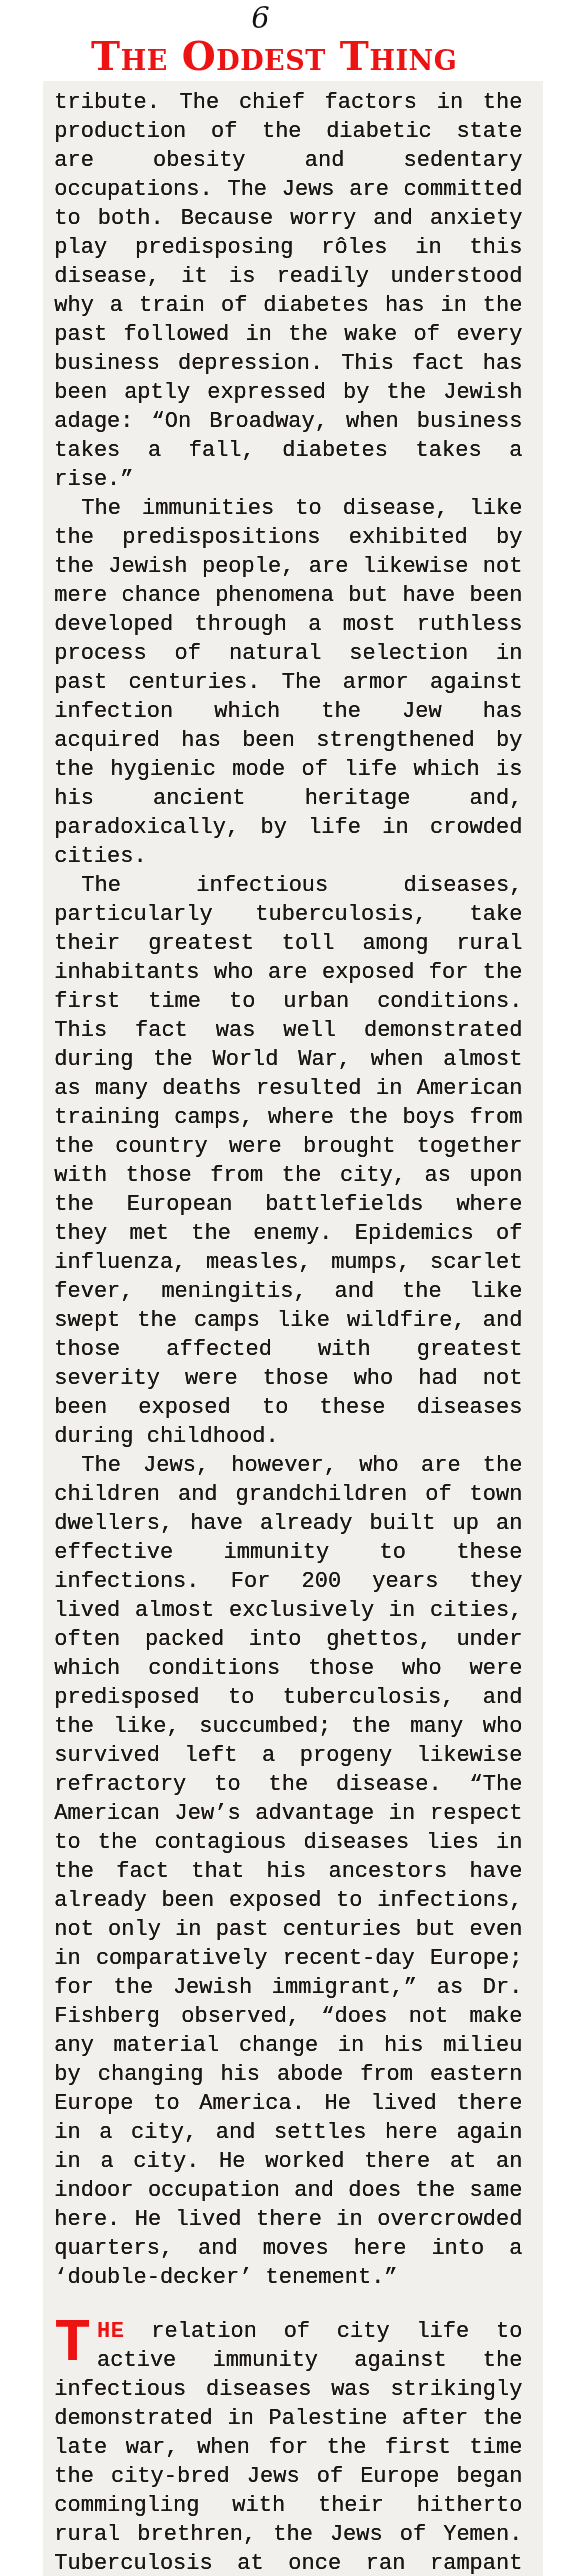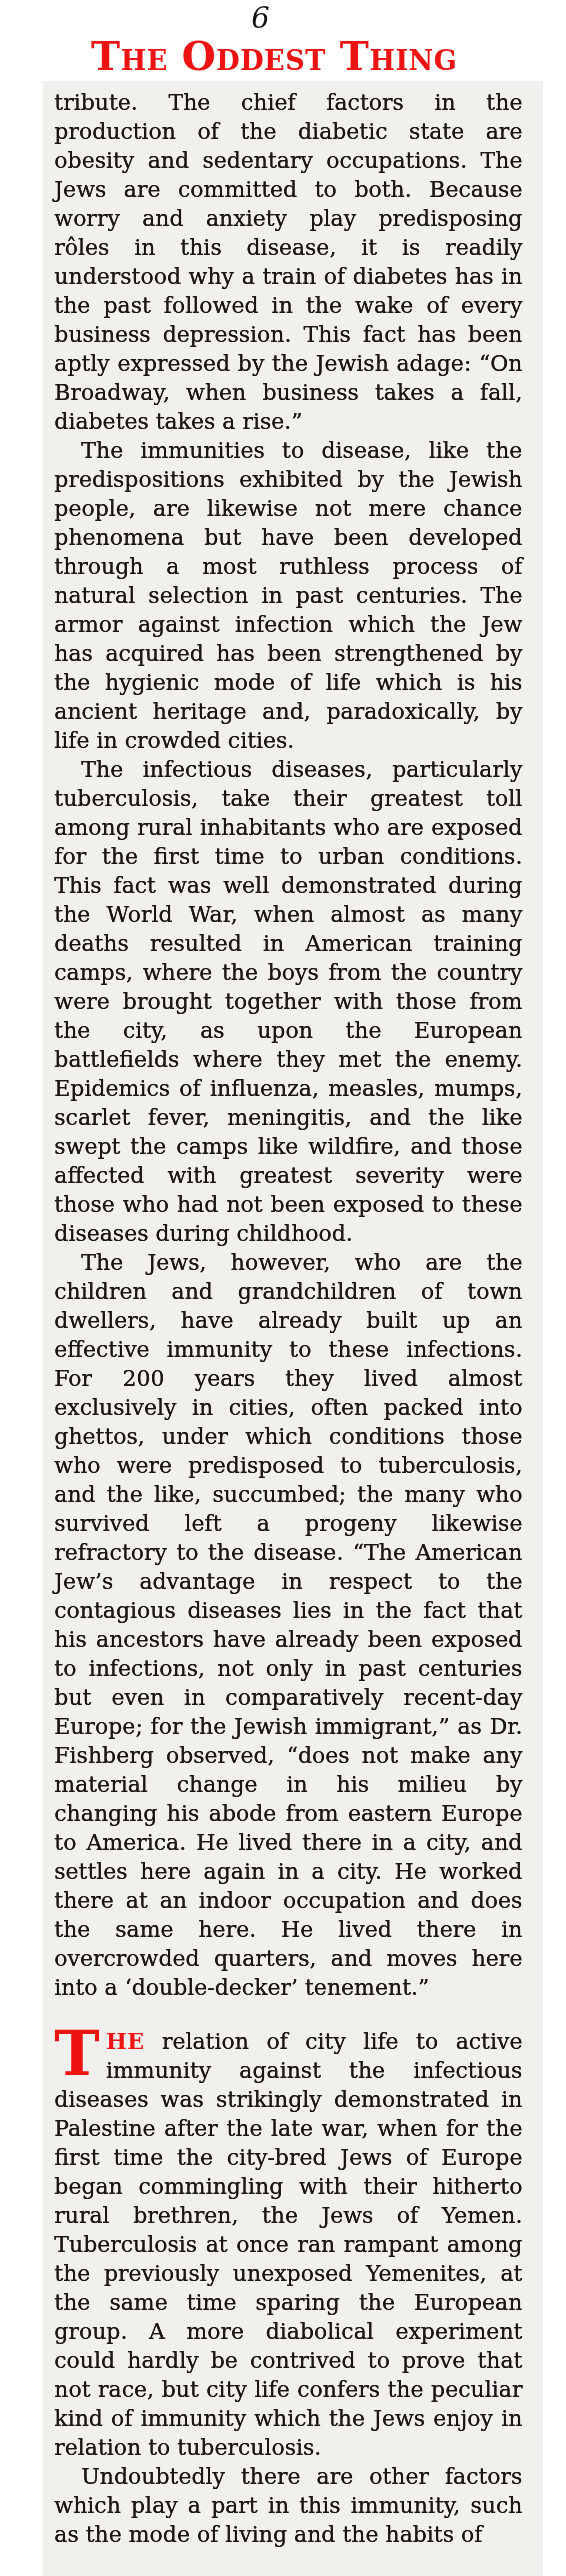--- a/index.html
+++ b/index.html
@@ -57,20 +57,21 @@
     background: var(--paper-bg, #f1f0ec);
     padding: 7.2px 20.6px 13.4px 11.3px;
   }
   .paper p {
     margin: 0;
     font-size: 22px;
     line-height: 29px;
     text-align: justify;
     color: var(--ink, #191613);
     text-shadow: 0 0 0.3px currentColor;
+    font-family: Liberation Mono, monospace;
   }
   .paper p.indent {
     text-indent: 27px;
   }
   .paper p.section-start {
     margin-top: 25px;
   }
   .dropcap {
     float: left;
     font-size: 61px;

